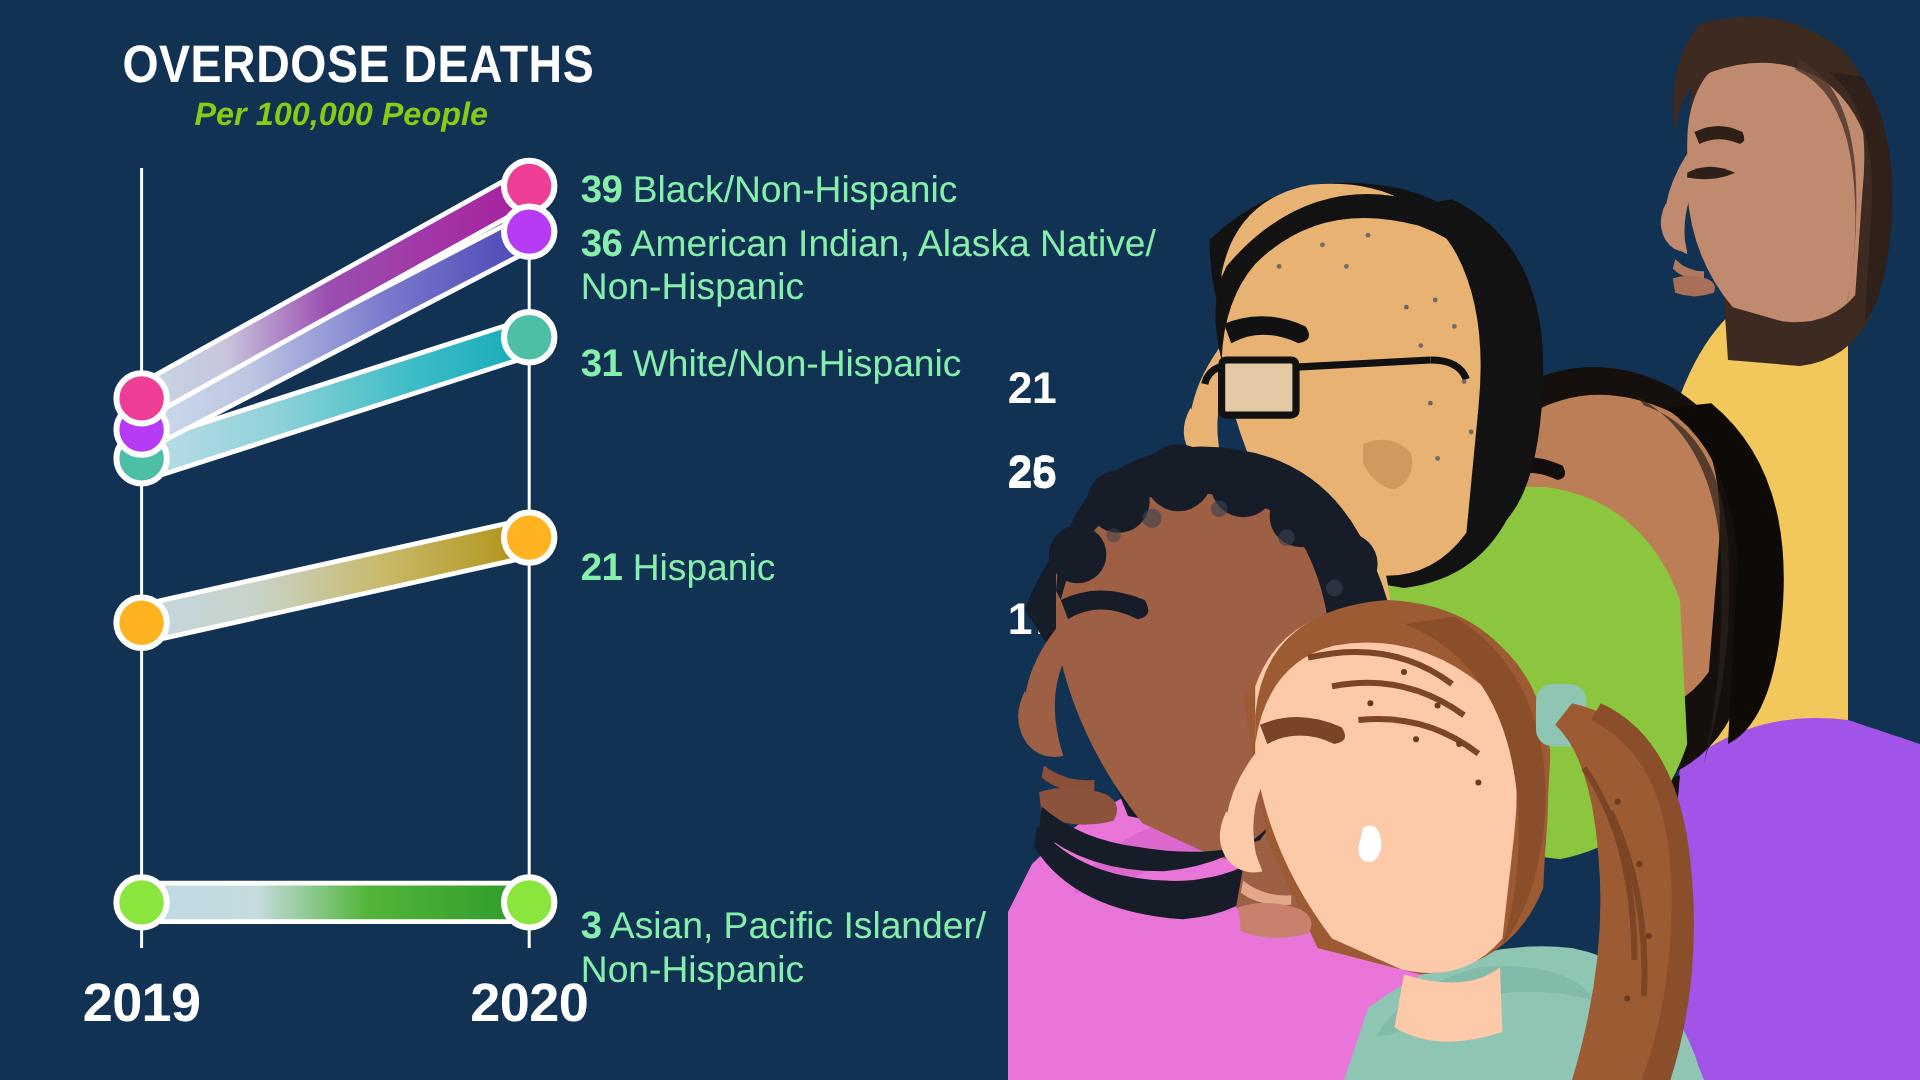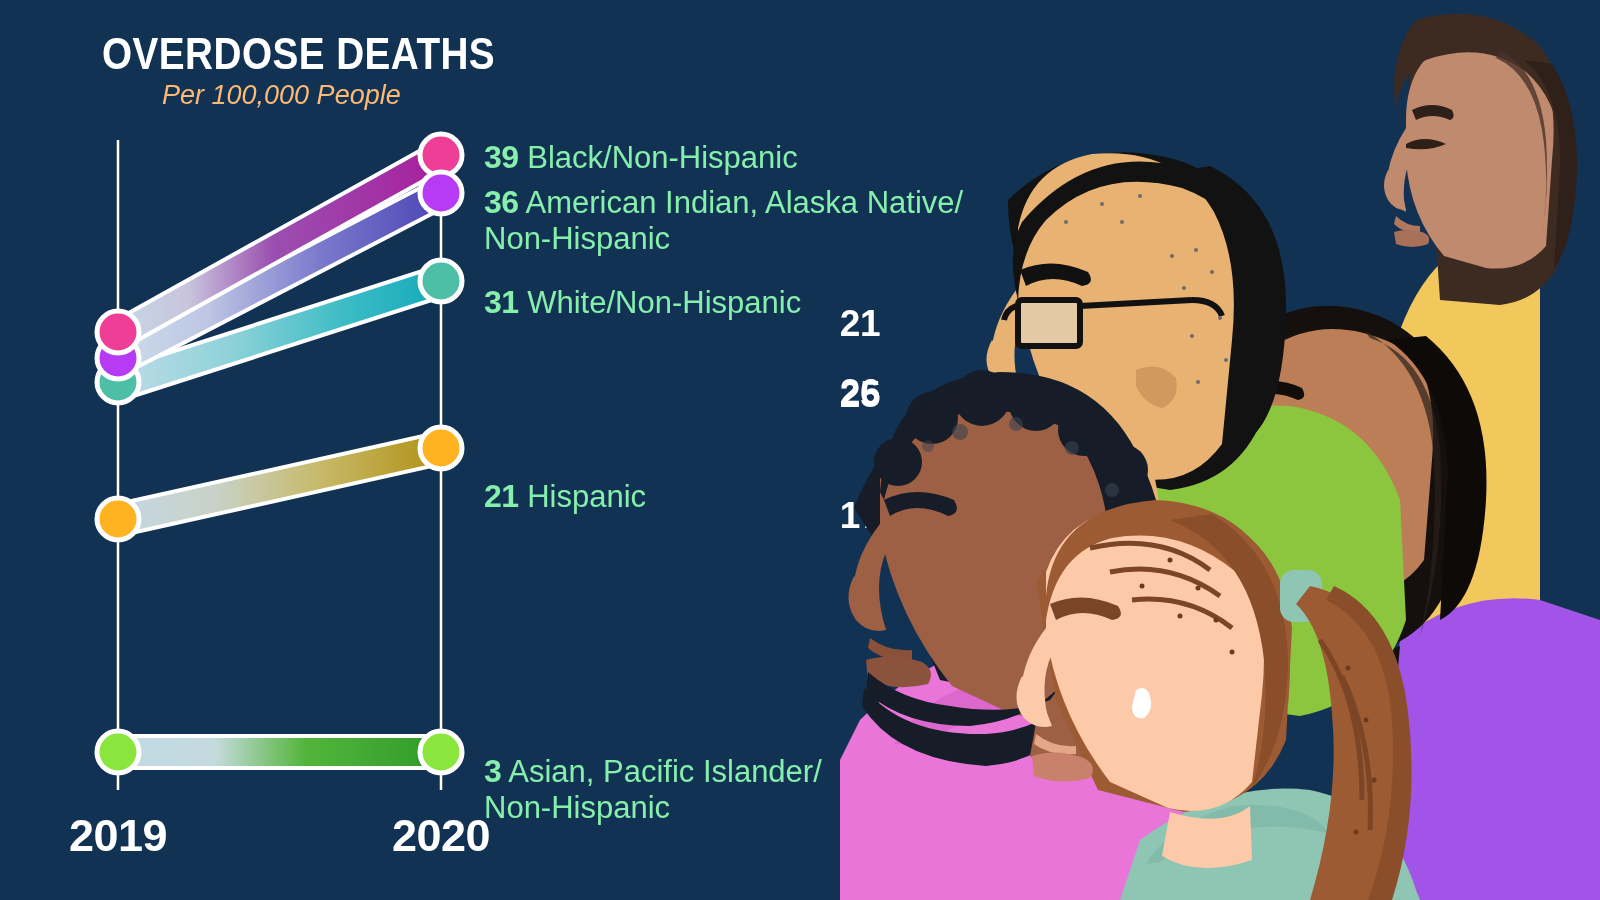--- a/index.html
+++ b/index.html
@@ -17,23 +17,23 @@
 
   
   #title-block { position:absolute; left:102px; top:32px; }
   #chart-title {
     font-size:44px; font-weight:bold; color:#ffffff;
     letter-spacing:0.5px; line-height:1;
     transform:scaleX(0.88); transform-origin:left center;
     font-stretch:condensed;
   }
   #chart-subtitle {
-    font-size:27px; font-style:italic; color:#fdba74;
+    font-size:27px; font-style:italic; color:#84cc16;
     margin-top:6px; margin-left:60px; line-height:1;
-    font-weight:400;
+    font-weight:700;
   }
 
   
   #chart { position:absolute; left:0; top:0; width:880px; height:900px; }
   #chart-svg { position:absolute; left:0; top:0; }
 
   .axis-year {
     position:absolute;
     font-size:45px; font-weight:bold; color:#ffffff;
     letter-spacing:-0.5px;
@@ -158,21 +158,21 @@
 
     <div class="series-label" style="top:166px; width:620px;">
       <span class="val">36</span><span class="name"> </span><span class="name" style="display:inline;">American Indian, Alaska Native/
 Non-Hispanic</span>
     </div>
 
     <div class="series-label" style="top:266px;">
       <span class="val">31</span><span class="name"> </span><span class="name">White/Non-Hispanic</span>
     </div>
 
-    <div class="series-label" style="top:460px;text-align:right;">
+    <div class="series-label" style="top:436px;text-align:right;">
       <span class="val">21</span><span class="name"> </span><span class="name">Hispanic</span>
     </div>
 
     <div class="series-label" style="top:735px; width:420px;">
       <span class="val">3</span><span class="name"> </span><span class="name">Asian, Pacific Islander/
 Non-Hispanic</span>
     </div>
   </div>
 
   <div id="illustration">

